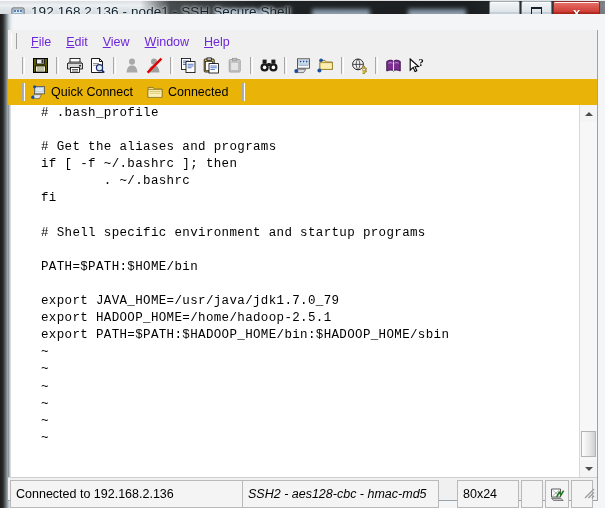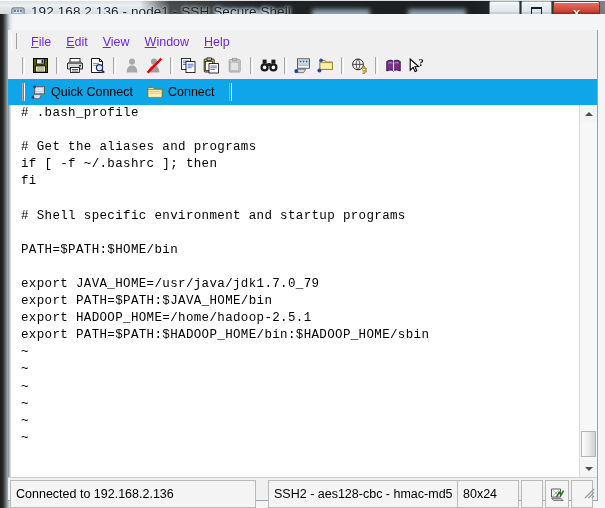--- a/index.html
+++ b/index.html
@@ -198,21 +198,21 @@
     margin: 0 4px;
     border-left: 1px solid #a8a8a8;
     border-right: 1px solid #ffffff;
   }
 
   
   .qcbar {
     position: absolute;
     left: 0; top: 49px;
     width: 589px; height: 26px;
-    background: #0ea5e9;
+    background: #eab308;
     border-bottom: 4px solid #d946ef;
   }
   .qc-inner {
     position: absolute;
     left: 10px; top: 3px;
     display: flex;
     align-items: center;
     height: 20px;
   }
   .qc-btn {
@@ -254,20 +254,21 @@
   }
   .term-line {
     font-family: "Liberation Mono", "DejaVu Sans Mono", monospace;
     font-size: 12.5px;
     line-height: 17.1px;
     color: #000000;
     white-space: pre;
     padding-left: 9px;
     height: 17.1px;
     letter-spacing: 0.35px;
+    margin-left: 20px;
   }
 
   
   .vscroll {
     position: absolute;
     right: 0; top: 0;
     width: 17px; height: 372px;
     background: #f4f4f4;
     border-left: 1px solid #d8d8d8;
   }
@@ -602,43 +603,43 @@
 
         <div class="qc-btn" style="margin-left:6px;">
           <span class="ico">
             <svg class="icon-svg" width="16" height="14" viewBox="0 0 16 14">
               <path d="M1 2.4 h5.2 l1.3 1.6 h7.5 v8.4 h-14 z" fill="#efdb8d" stroke="#8a7420" stroke-width=".9"></path>
               <path d="M1 4.6 h14 v7.8 h-14 z" fill="#fbf0b8" stroke="#8a7420" stroke-width=".7"></path>
               <rect x="2.6" y="6" width="10.8" height=".8" fill="#d7c167"></rect>
               <rect x="2.6" y="7.8" width="10.8" height=".8" fill="#d7c167"></rect>
             </svg>
           </span>
-          <span>Connect</span>
+          <span>Connected</span>
         </div>
 
         <div class="qc-sep" style="margin-left:8px;"></div>
       </div>
     </div>
 
     <div class="term-wrap">
       <div class="term-sunken-l"></div>
 
       <div class="term-screen" id="term-screen">
           <div class="term-line"># .bash_profile</div>
           <div class="term-line"></div>
           <div class="term-line"># Get the aliases and programs</div>
           <div class="term-line">if [ -f ~/.bashrc ]; then</div>
+          <div class="term-line">        . ~/.bashrc</div>
           <div class="term-line">fi</div>
           <div class="term-line"></div>
           <div class="term-line"># Shell specific environment and startup programs</div>
           <div class="term-line"></div>
           <div class="term-line">PATH=$PATH:$HOME/bin</div>
           <div class="term-line"></div>
           <div class="term-line">export JAVA_HOME=/usr/java/jdk1.7.0_79</div>
-          <div class="term-line">export PATH=$PATH:$JAVA_HOME/bin</div>
           <div class="term-line">export HADOOP_HOME=/home/hadoop-2.5.1</div>
           <div class="term-line">export PATH=$PATH:$HADOOP_HOME/bin:$HADOOP_HOME/sbin</div>
           <div class="term-line">~</div>
           <div class="term-line">~</div>
           <div class="term-line">~</div>
           <div class="term-line">~</div>
           <div class="term-line">~</div>
           <div class="term-line">~</div>
         </div>
 
@@ -649,21 +650,21 @@
         </div>
         <div class="sb-thumb"></div>
         <div class="sb-arrow down">
           <div class="tri down"></div>
         </div>
       </div>
     </div>
 
     <div class="statusbar">
       <div class="sb-cell" style="left:2px; width:246px;">Connected to 192.168.2.136</div>
-      <div class="sb-cell" style="left:260px; width:197px;">SSH2 - aes128-cbc - hmac-md5</div>
+      <div class="sb-cell" style="left:234px; width:197px;font-style:italic;">SSH2 - aes128-cbc - hmac-md5</div>
       <div class="sb-cell" style="left:449px; width:62px;">80x24</div>
       <div class="sb-cell" style="left:513px; width:22px;"></div>
       <div class="sb-cell" style="left:537px; width:24px; padding-left:0; justify-content:center;">
         <span>
           <svg class="icon-svg" width="15" height="14" viewBox="0 0 15 14">
             <path d="M1.5 2 h9 v8 h-9 z" fill="#ffffff" stroke="#4a4a4a" stroke-width=".9"></path>
             <path d="M2.6 3.2 L9.4 8.8 M9.4 3.2 L2.6 8.8" stroke="#9a9a9a" stroke-width=".8"></path>
             <path d="M6.6 9.8 L9.2 5.2 L11 8 L13.6 3.6" fill="none" stroke="#1f7a1f" stroke-width="1.6"></path>
             <path d="M1.5 11.4 h9.4 l2.4 2.2 h-9.4 z" fill="#c9c9c9" stroke="#4a4a4a" stroke-width=".7"></path>
           </svg>

